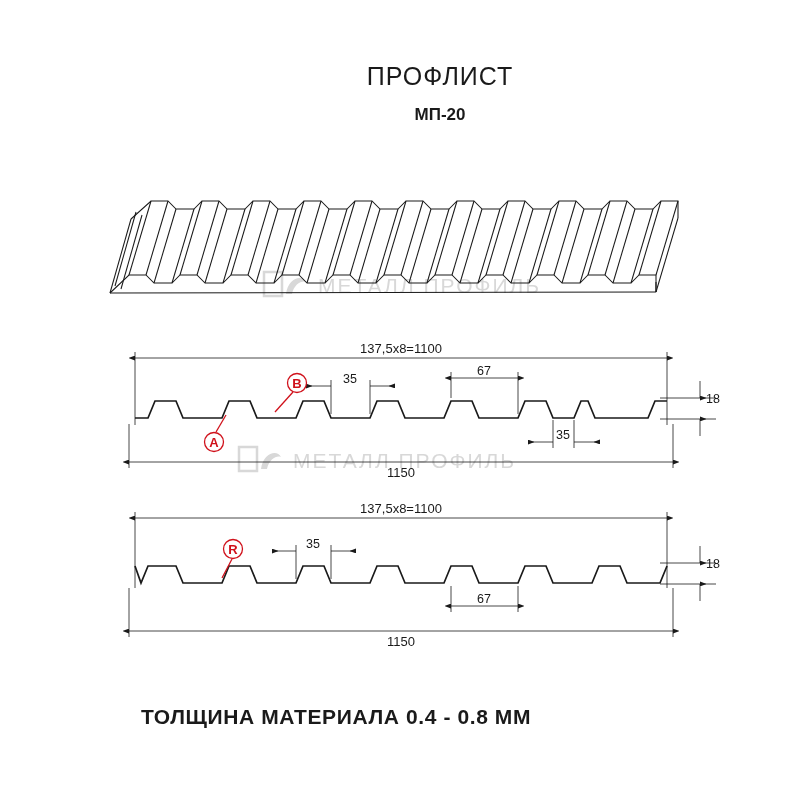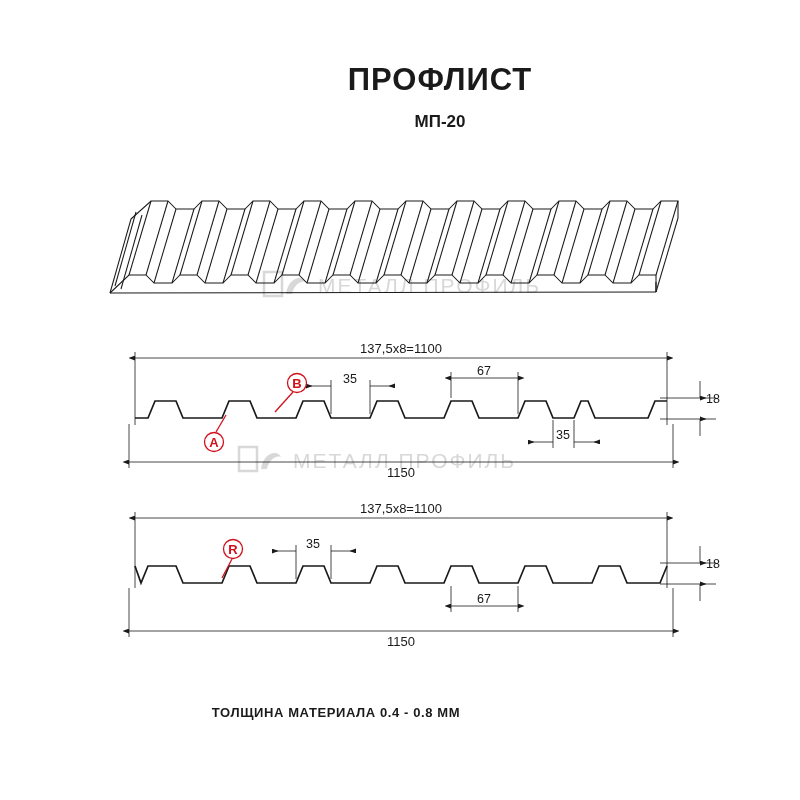--- a/index.html
+++ b/index.html
@@ -21,42 +21,42 @@
   }
   
   .title-block {
     position: absolute;
     left: 0;
     top: 62px;
     width: 800px;
     text-align: center;
   }
   .title-main {
-    font-size: 31px;
-    font-weight: bold;
+    font-size: 25px;
+    font-weight: normal;
     letter-spacing: 1px;
     color: #1a1a1a;
     margin: 0;
     padding-left: 80px;
   }
   .title-sub {
     font-size: 17px;
     font-weight: bold;
     color: #1a1a1a;
     margin-top: 14px;
     padding-left: 80px;
   }
   
   .footer-note {
     position: absolute;
     left: 0;
     top: 705px;
     width: 672px;
     text-align: center;
-    font-size: 13px;
+    font-size: 21px;
     font-weight: bold;
     letter-spacing: 0.6px;
   }
   
   .wm {
     position: absolute;
     color: #d8d8d8;
     font-size: 21px;
     font-weight: normal;
     letter-spacing: 2px;

